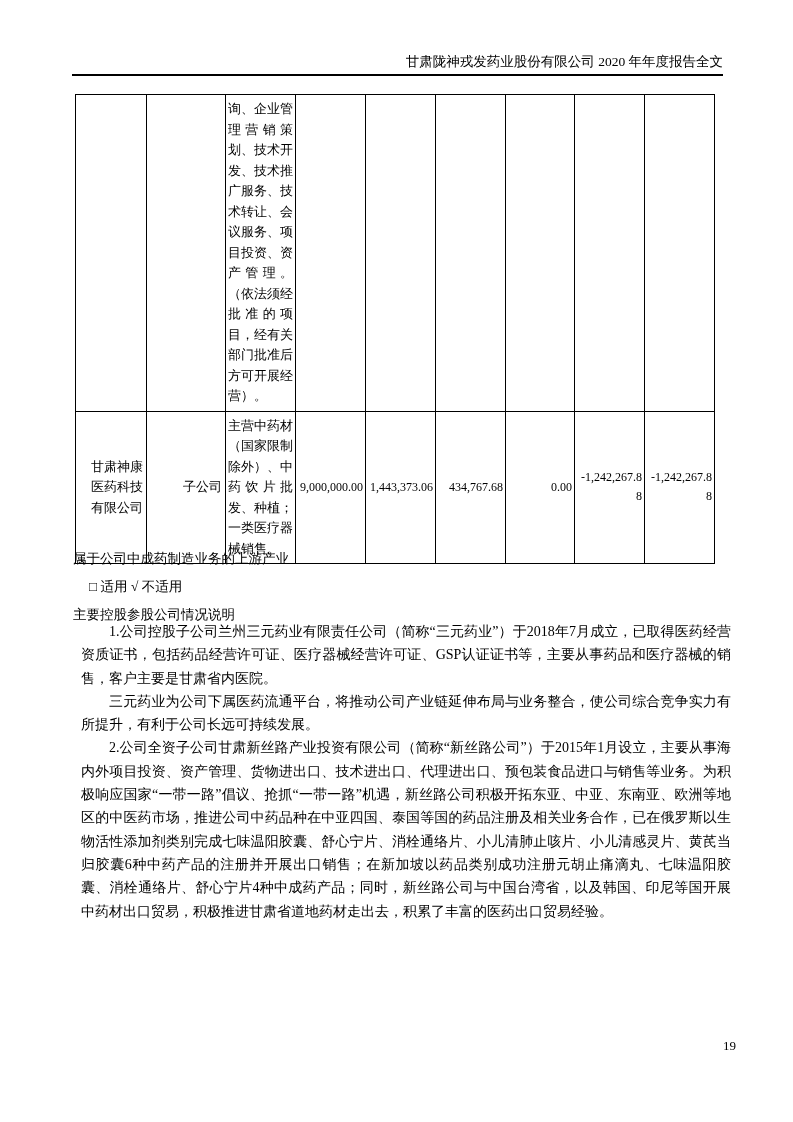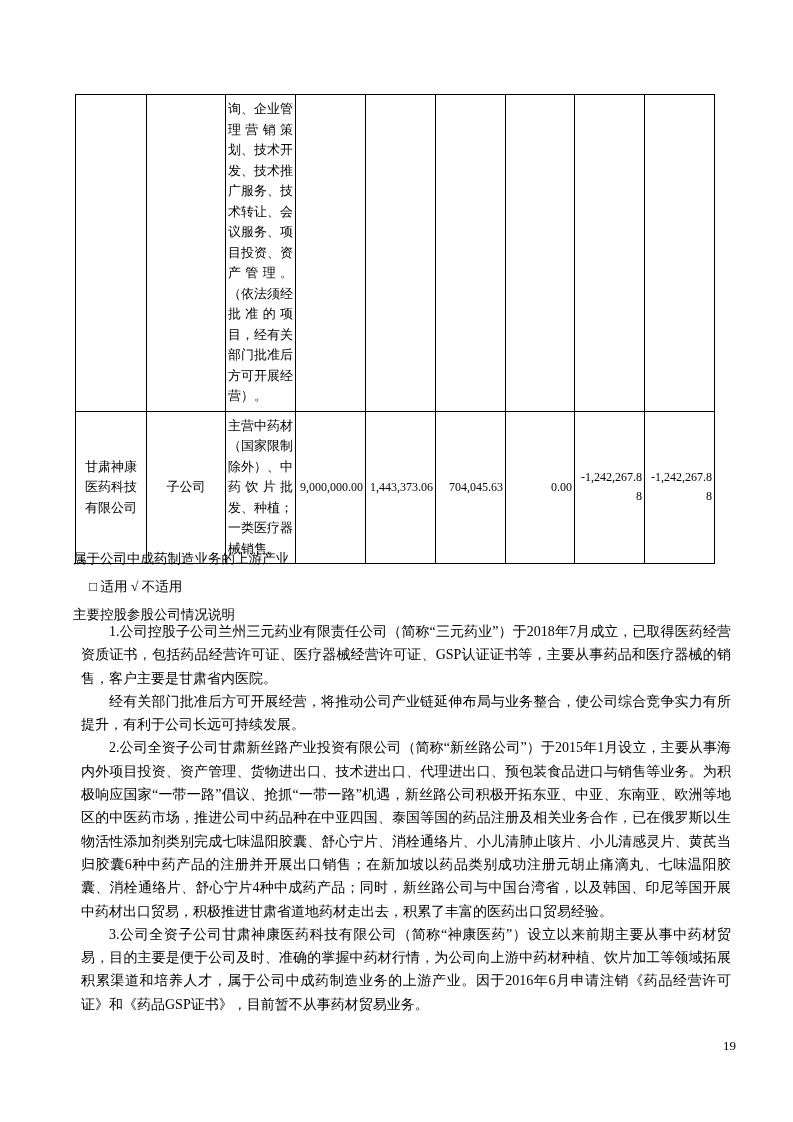--- a/index.html
+++ b/index.html
@@ -19,21 +19,21 @@
     border-collapse:collapse;table-layout:fixed;
   }
   .sub-table td{
     border:1px solid #000;padding:2px;font-size:13px;line-height:20.5px;
     vertical-align:middle;overflow:hidden;word-break:break-word;
   }
   .row-cont{height:296px;}
   .row-data{height:151px;}
   td.biz{text-align:justify;padding:4px 2px;}
   td.vtop{vertical-align:top;}
-  td.cjk{text-align:center;padding:2px 3px;}
+  td.cjk{text-align:right;padding:2px 3px;}
   td.num{
     font-size:12px;line-height:19px;text-align:right;
     word-break:break-all;padding:2px;font-family:"Liberation Serif",serif;
   }
   
   .note-label{position:absolute;left:73px;font-size:13.5px;line-height:17px;white-space:pre;}
   .l1{top:550px;}
   .l2{top:578px;padding-left:16px;}
   .l3{top:606px;}
   .body-text{
@@ -42,20 +42,23 @@
   }
   .body-text p{margin:0;text-indent:2em;}
   
   .page-number{position:absolute;top:1038px;right:57px;font-size:13px;}
 </style>
 </head>
 <body>
 
 <div class="page">
 
+  <div class="page-header">
+    <span>甘肃陇神戎发药业股份有限公司 2020 年年度报告全文</span>
+  </div>
 
   <table class="sub-table">
     <colgroup>
       <col style="width:71px">
         <col style="width:79px">
         <col style="width:70px">
       <col style="width:70px">
         <col style="width:70px">
         <col style="width:70px">
       <col style="width:69px">
@@ -73,34 +76,33 @@
         <td></td>
         <td></td>
         <td></td>
       </tr>
       <tr class="row-data">
         <td class="cjk">甘肃神康医药科技有限公司</td>
         <td class="cjk">子公司</td>
         <td class="biz">主营中药材（国家限制除外）、中药饮片批发、种植；一类医疗器械销售。</td>
         <td class="num">9,000,000.00</td>
         <td class="num">1,443,373.06</td>
-        <td class="num">704,045.63</td>
+        <td class="num">434,767.68</td>
         <td class="num">0.00</td>
         <td class="num">-1,242,267.88</td>
         <td class="num">-1,242,267.88</td>
       </tr>
     </tbody>
   </table>
 
   <div class="note-label l1">属于公司中成药制造业务的上游产业</div>
   <div class="note-label l2">□ 适用 √ 不适用</div>
   <div class="note-label l3">主要控股参股公司情况说明</div>
 
   <div class="body-text">
     <p>1.公司控股子公司兰州三元药业有限责任公司（简称“三元药业”）于2018年7月成立，已取得医药经营资质证书，包括药品经营许可证、医疗器械经营许可证、GSP认证证书等，主要从事药品和医疗器械的销售，客户主要是甘肃省内医院。</p>
-    <p>经有关部门批准后方可开展经营，将推动公司产业链延伸布局与业务整合，使公司综合竞争实力有所提升，有利于公司长远可持续发展。</p>
+    <p>三元药业为公司下属医药流通平台，将推动公司产业链延伸布局与业务整合，使公司综合竞争实力有所提升，有利于公司长远可持续发展。</p>
     <p>2.公司全资子公司甘肃新丝路产业投资有限公司（简称“新丝路公司”）于2015年1月设立，主要从事海内外项目投资、资产管理、货物进出口、技术进出口、代理进出口、预包装食品进口与销售等业务。为积极响应国家“一带一路”倡议、抢抓“一带一路”机遇，新丝路公司积极开拓东亚、中亚、东南亚、欧洲等地区的中医药市场，推进公司中药品种在中亚四国、泰国等国的药品注册及相关业务合作，已在俄罗斯以生物活性添加剂类别完成七味温阳胶囊、舒心宁片、消栓通络片、小儿清肺止咳片、小儿清感灵片、黄芪当归胶囊6种中药产品的注册并开展出口销售；在新加坡以药品类别成功注册元胡止痛滴丸、七味温阳胶囊、消栓通络片、舒心宁片4种中成药产品；同时，新丝路公司与中国台湾省，以及韩国、印尼等国开展中药材出口贸易，积极推进甘肃省道地药材走出去，积累了丰富的医药出口贸易经验。</p>
-    <p>3.公司全资子公司甘肃神康医药科技有限公司（简称“神康医药”）设立以来前期主要从事中药材贸易，目的主要是便于公司及时、准确的掌握中药材行情，为公司向上游中药材种植、饮片加工等领域拓展积累渠道和培养人才，属于公司中成药制造业务的上游产业。因于2016年6月申请注销《药品经营许可证》和《药品GSP证书》，目前暂不从事药材贸易业务。</p>
   </div>
 
   <div class="page-number">19</div>
 
 </div>
 
 </body></html>

